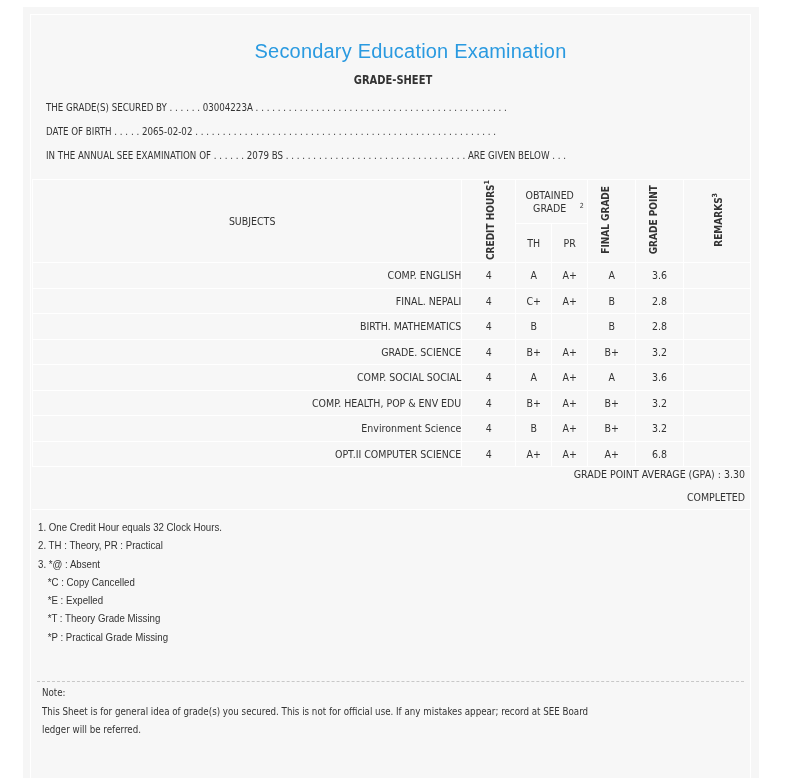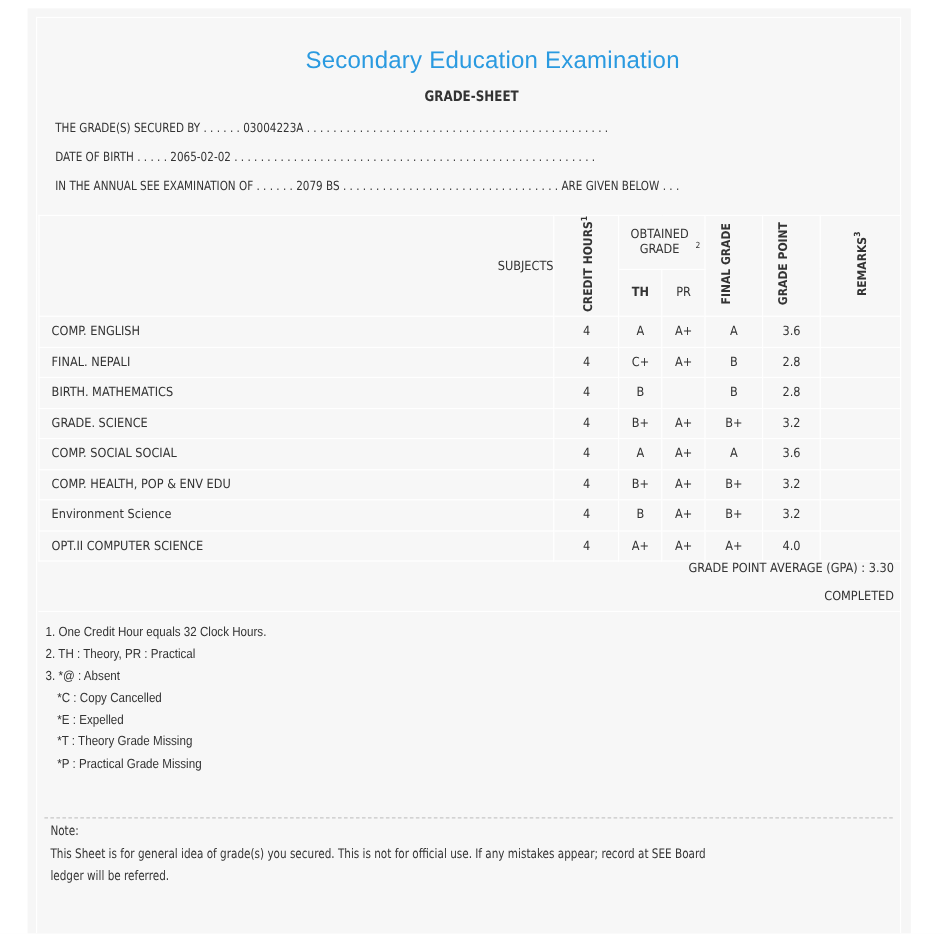--- a/index.html
+++ b/index.html
@@ -11,23 +11,23 @@
   .title { position:absolute; left:0; right:0; top:40px; text-align:center; color:#2a9ae0;
            font-family:"Liberation Sans",sans-serif; font-size:20px; letter-spacing:0.2px;margin-left:35px; }
   .subtitle { position:absolute; left:0; right:0; top:73px; text-align:center; font-size:12px;
               font-weight:bold; color:#333; transform:scaleX(0.92); }
   .info { position:absolute; left:46px; font-size:10.5px; color:#333; white-space:nowrap;
           transform-origin:left center; transform:scaleX(0.92); }
   table.grades { position:absolute; left:32px; top:179px; width:719px; border-collapse:collapse;
                  font-size:10.5px; color:#333; }
   table.grades td, table.grades th { border:1px solid #ffffff; padding:0; }
   table.grades th { font-weight:bold; }
-  .subj-h { text-align:right; padding-left:10px !important; font-weight:normal !important; font-size:10.5px; }
+  .subj-h { text-align:center; padding-left:10px !important; font-weight:normal !important; font-size:10.5px; }
   .rot { writing-mode:vertical-rl; transform:rotate(180deg); font-weight:bold; font-size:10px; line-height:11px; display:inline-block; }
-  td.subj { padding-left:10px !important; height:24.5px; }
+  td.subj { padding-left:10px !important; height:24.5px;text-align:right; }
   td.c { text-align:center; }
   sup { font-size:7px; }
   .gpa { position:absolute; right:41px; top:468px; font-size:10.5px; }
   .status { position:absolute; right:41px; top:491px; font-size:10.5px;text-align:right; }
   .sep { position:absolute; left:32px; top:509px; width:719px; border-top:1px solid #fff; }
   .legend { position:absolute; left:38px; top:518px; font-size:11px; line-height:18.3px; font-family:Liberation Sans, sans-serif; }
   .legend div { transform-origin:left center; transform:scaleX(0.88); white-space:nowrap; }
   .legend .ind { padding-left:11px; }
   .dash { position:absolute; left:37px; top:681px; width:707px; border-top:1px dashed #c8c8c8; }
   .note { position:absolute; left:42px; top:684px; font-size:11px; line-height:18.5px; width:720px; }
@@ -65,21 +65,21 @@
       <th colspan="2" style="font-weight:normal">
         <span style="display:inline-block;width:60px;line-height:13px">OBTAINED GRADE</span><sup>2</sup>
       </th>
       <th rowspan="2"><span class="rot" style="width:24px">FINAL GRADE</span></th>
       <th rowspan="2"><span class="rot" style="width:24px">GRADE POINT</span></th>
       <th rowspan="2">
         <span class="rot"><span>REMARKS</span><sup>3</sup></span>
       </th>
     </tr>
     <tr style="height:30px">
-      <th style="font-weight:bold">TH</th>
+      <th style="font-weight:normal">TH</th>
       <th style="font-weight:normal">PR</th>
     </tr>
   </thead>
   <tbody>
     <tr>
       <td class="subj">COMP. ENGLISH</td>
       <td class="c">4</td>
       <td class="c">A</td>
       <td class="c">A+</td>
       <td class="c">A</td>
@@ -139,21 +139,21 @@
       <td class="c">B+</td>
       <td class="c">3.2</td>
       <td class="c"></td>
     </tr>
     <tr>
       <td class="subj">OPT.II COMPUTER SCIENCE</td>
       <td class="c">4</td>
       <td class="c">A+</td>
       <td class="c">A+</td>
       <td class="c">A+</td>
-      <td class="c">4.0</td>
+      <td class="c">6.8</td>
       <td class="c"></td>
     </tr>
   </tbody>
 </table>
 
 <div class="gpa">GRADE POINT AVERAGE (GPA) : 3.30</div>
 <div class="status">COMPLETED</div>
 <div class="sep"></div>
 
 <div class="legend">

